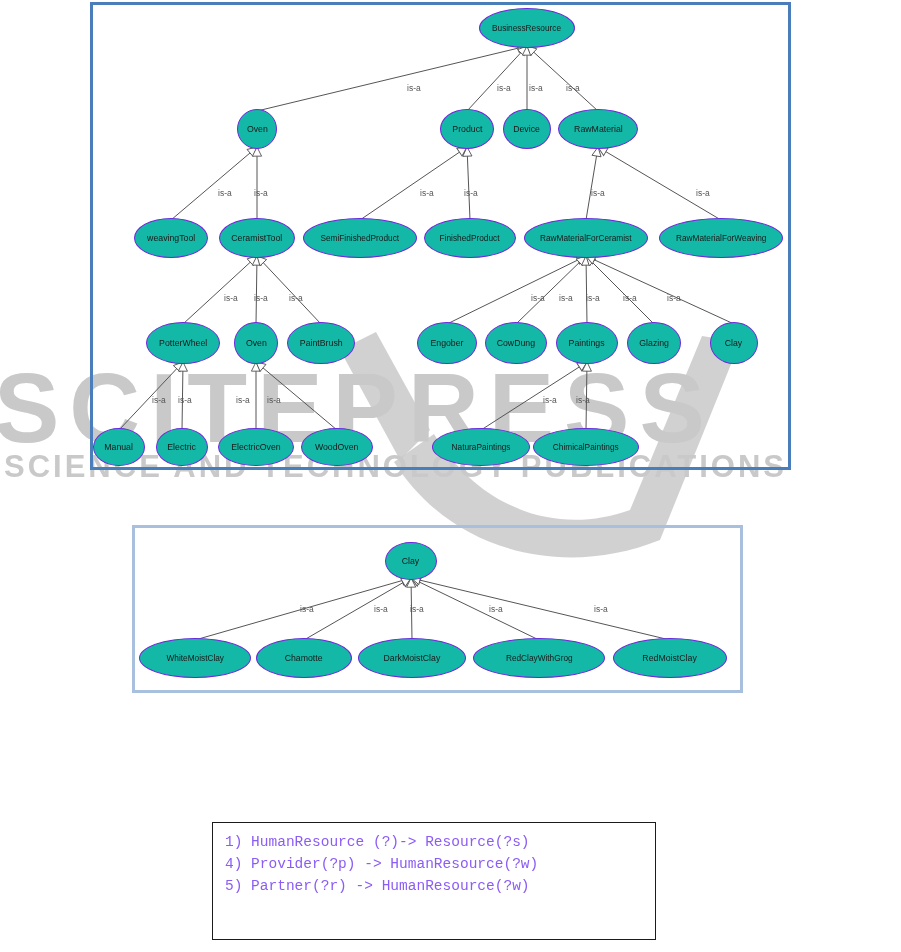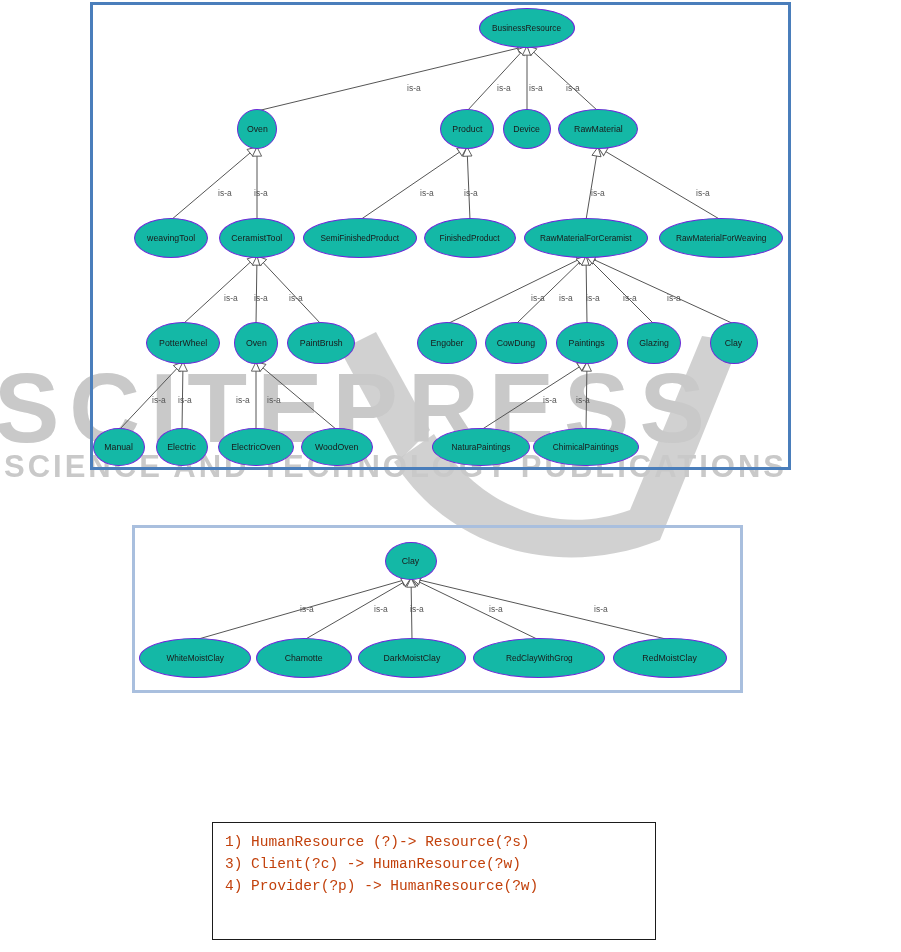--- a/index.html
+++ b/index.html
@@ -40,21 +40,21 @@
   .n-xs{font-size:9px;}
 
   .edge-label{position:absolute;z-index:5;font-size:8.5px;color:#555;
               font-family:"Liberation Sans", sans-serif;white-space:nowrap;}
 
   
   #rules-box{position:absolute;left:212px;top:822px;width:444px;height:118px;
              border:1px solid #1b1b1b;background:#ffffff;z-index:7;
              padding:8px 0 0 12px;box-sizing:border-box;}
   .rule-line{font-family:"Liberation Mono","DejaVu Sans Mono",monospace;
-             font-size:14.5px;color:#c2410c;line-height:22px;white-space:pre;}
+             font-size:14.5px;color:#8b5cf6;line-height:22px;white-space:pre;}
 </style>
 </head>
 <body>
 
 <div id="page">
 
   <div class="wm-layer">
     <svg id="wm-swoosh" viewBox="0 0 420 380" xmlns="http://www.w3.org/2000/svg">
       <path d="M10 20 L70 130 L100 100 L46 2 Z" fill="#c9c9c9" opacity="0.85"></path>
       <path d="M64 132 C120 220 230 250 330 210 L410 12 L372 6 L300 180 C228 206 150 180 104 104 Z" fill="#c9c9c9" opacity="0.85"></path>
@@ -227,17 +227,17 @@
       <div class="edge-label" style="left: 576px; top: 395px;">is-a</div>
       <div class="edge-label" style="left: 300px; top: 604px;">is-a</div>
       <div class="edge-label" style="left: 374px; top: 604px;">is-a</div>
       <div class="edge-label" style="left: 410px; top: 604px;">is-a</div>
       <div class="edge-label" style="left: 489px; top: 604px;">is-a</div>
       <div class="edge-label" style="left: 594px; top: 604px;">is-a</div>
     </div>
 
   <div id="rules-box">
     <div class="rule-line">1) HumanResource (?)-&gt; Resource(?s)</div>
-    <div class="rule-line">3) Client(?c) -&gt; HumanResource(?w)</div>
     <div class="rule-line">4) Provider(?p) -&gt; HumanResource(?w)</div>
+    <div class="rule-line">5) Partner(?r) -&gt; HumanResource(?w)</div>
   </div>
 
 </div>
 
 </body></html>

